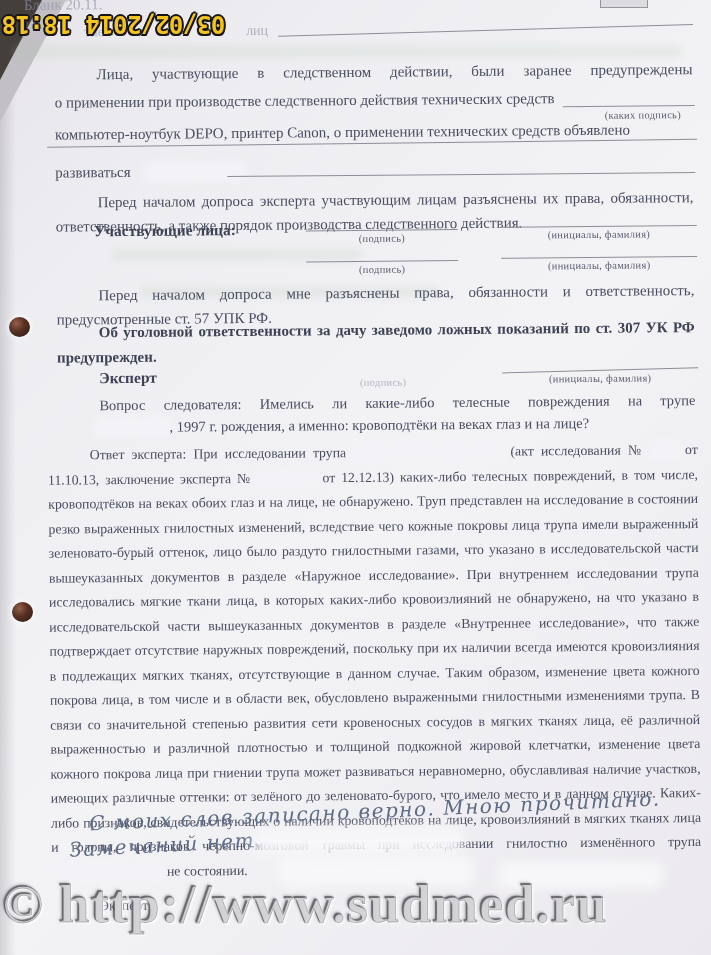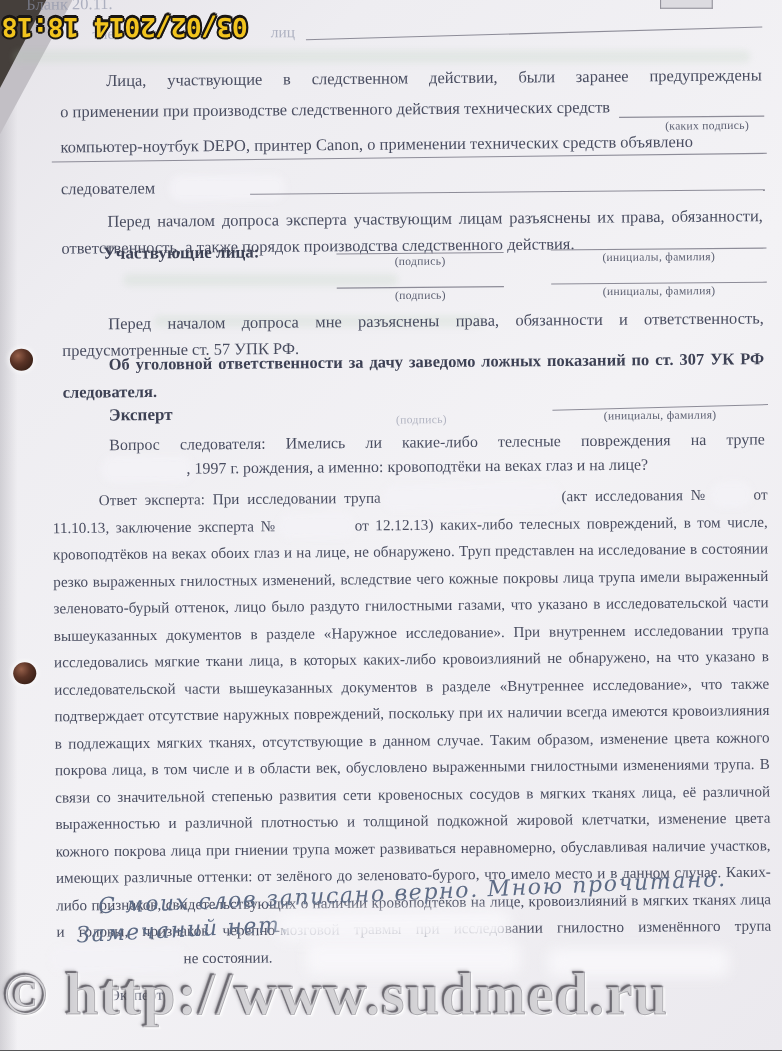--- a/index.html
+++ b/index.html
@@ -75,21 +75,21 @@
     <div class="abs txt flexline" style="left:58px;top:88px;width:640px;">
       <span>о применении при производстве следственного действия технических средств</span>
       <span class="fr"></span>
     </div>
     <div class="cap" style="left:590px;top:112px;width:112px;">(каких подпись)</div>
 
     <div class="abs txt" style="left:58px;top:120px;width:640px;">компьютер-ноутбук DEPO, принтер Canon, о применении технических средств объявлено</div>
     <div class="rule" style="left:50px;top:128px;width:650px;height:15px;transform:rotate(-.2deg);"></div>
 
     <div class="abs txt" style="left:58px;top:158px;">
-      <span>следователем</span>
+      <span>развиваться</span>
       <span class="redact" style="width:95px;margin-left:14px;"></span>
     </div>
     <div class="rule" style="left:230px;top:160px;width:468px;height:15px;"></div>
 
     <div class="abs txt jline" style="left:58px;top:188px;width:638px;text-indent:42px;">Перед началом допроса эксперта участвующим лицам разъяснены их права, обязанности,</div>
     <div class="abs txt" style="left:58px;top:212px;">ответственность, а также порядок производства следственного действия.</div>
 
     <div class="abs b" style="left:96px;top:220px;font-size:15.5px;">Участвующие лица:</div>
 
     <div class="rule" style="left:308px;top:214px;width:152px;height:16px;"></div>
@@ -99,21 +99,21 @@
 
     <div class="rule" style="left:308px;top:245px;width:152px;height:16px;"></div>
     <div class="cap" style="left:308px;top:264px;width:152px;">(подпись)</div>
     <div class="rule" style="left:503px;top:243px;width:196px;height:16px;"></div>
     <div class="cap" style="left:503px;top:262px;width:196px;">(инициалы, фамилия)</div>
 
     <div class="abs txt jline" style="left:58px;top:281px;width:638px;text-indent:42px;">Перед началом допроса мне разъяснены права, обязанности и ответственность,</div>
     <div class="abs txt" style="left:58px;top:305px;">предусмотренные ст. 57 УПК РФ.</div>
 
     <div class="abs txt jline b" style="left:58px;top:318px;width:638px;text-indent:42px;">Об уголовной ответственности за дачу заведомо ложных показаний по ст. 307 УК РФ</div>
-    <div class="abs txt b" style="left:58px;top:343px;">следователя.</div>
+    <div class="abs txt b" style="left:58px;top:343px;">предупрежден.</div>
 
     <div class="abs b" style="left:100px;top:367px;font-size:15.5px;">Эксперт</div>
     <div class="cap" style="left:308px;top:377px;width:152px;color:rgba(135,140,160,.6);">(подпись)</div>
     <div class="rule" style="left:503px;top:358px;width:196px;height:14px;transform:rotate(-1deg);"></div>
     <div class="cap" style="left:503px;top:375px;width:196px;">(инициалы, фамилия)</div>
 
     <div class="abs jline" style="left:58px;top:390px;width:638px;text-indent:42px;font-size:14.5px;line-height:26px;">Вопрос следователя: Имелись ли какие-либо телесные повреждения на трупе</div>
     <div class="abs" style="left:58px;top:417px;font-size:14.5px;">
       <span class="redact" style="width:72px;margin-left:40px;"></span><span>, 1997 г. рождения, а именно: кровоподтёки на веках глаз и на лице?</span>
     </div>

